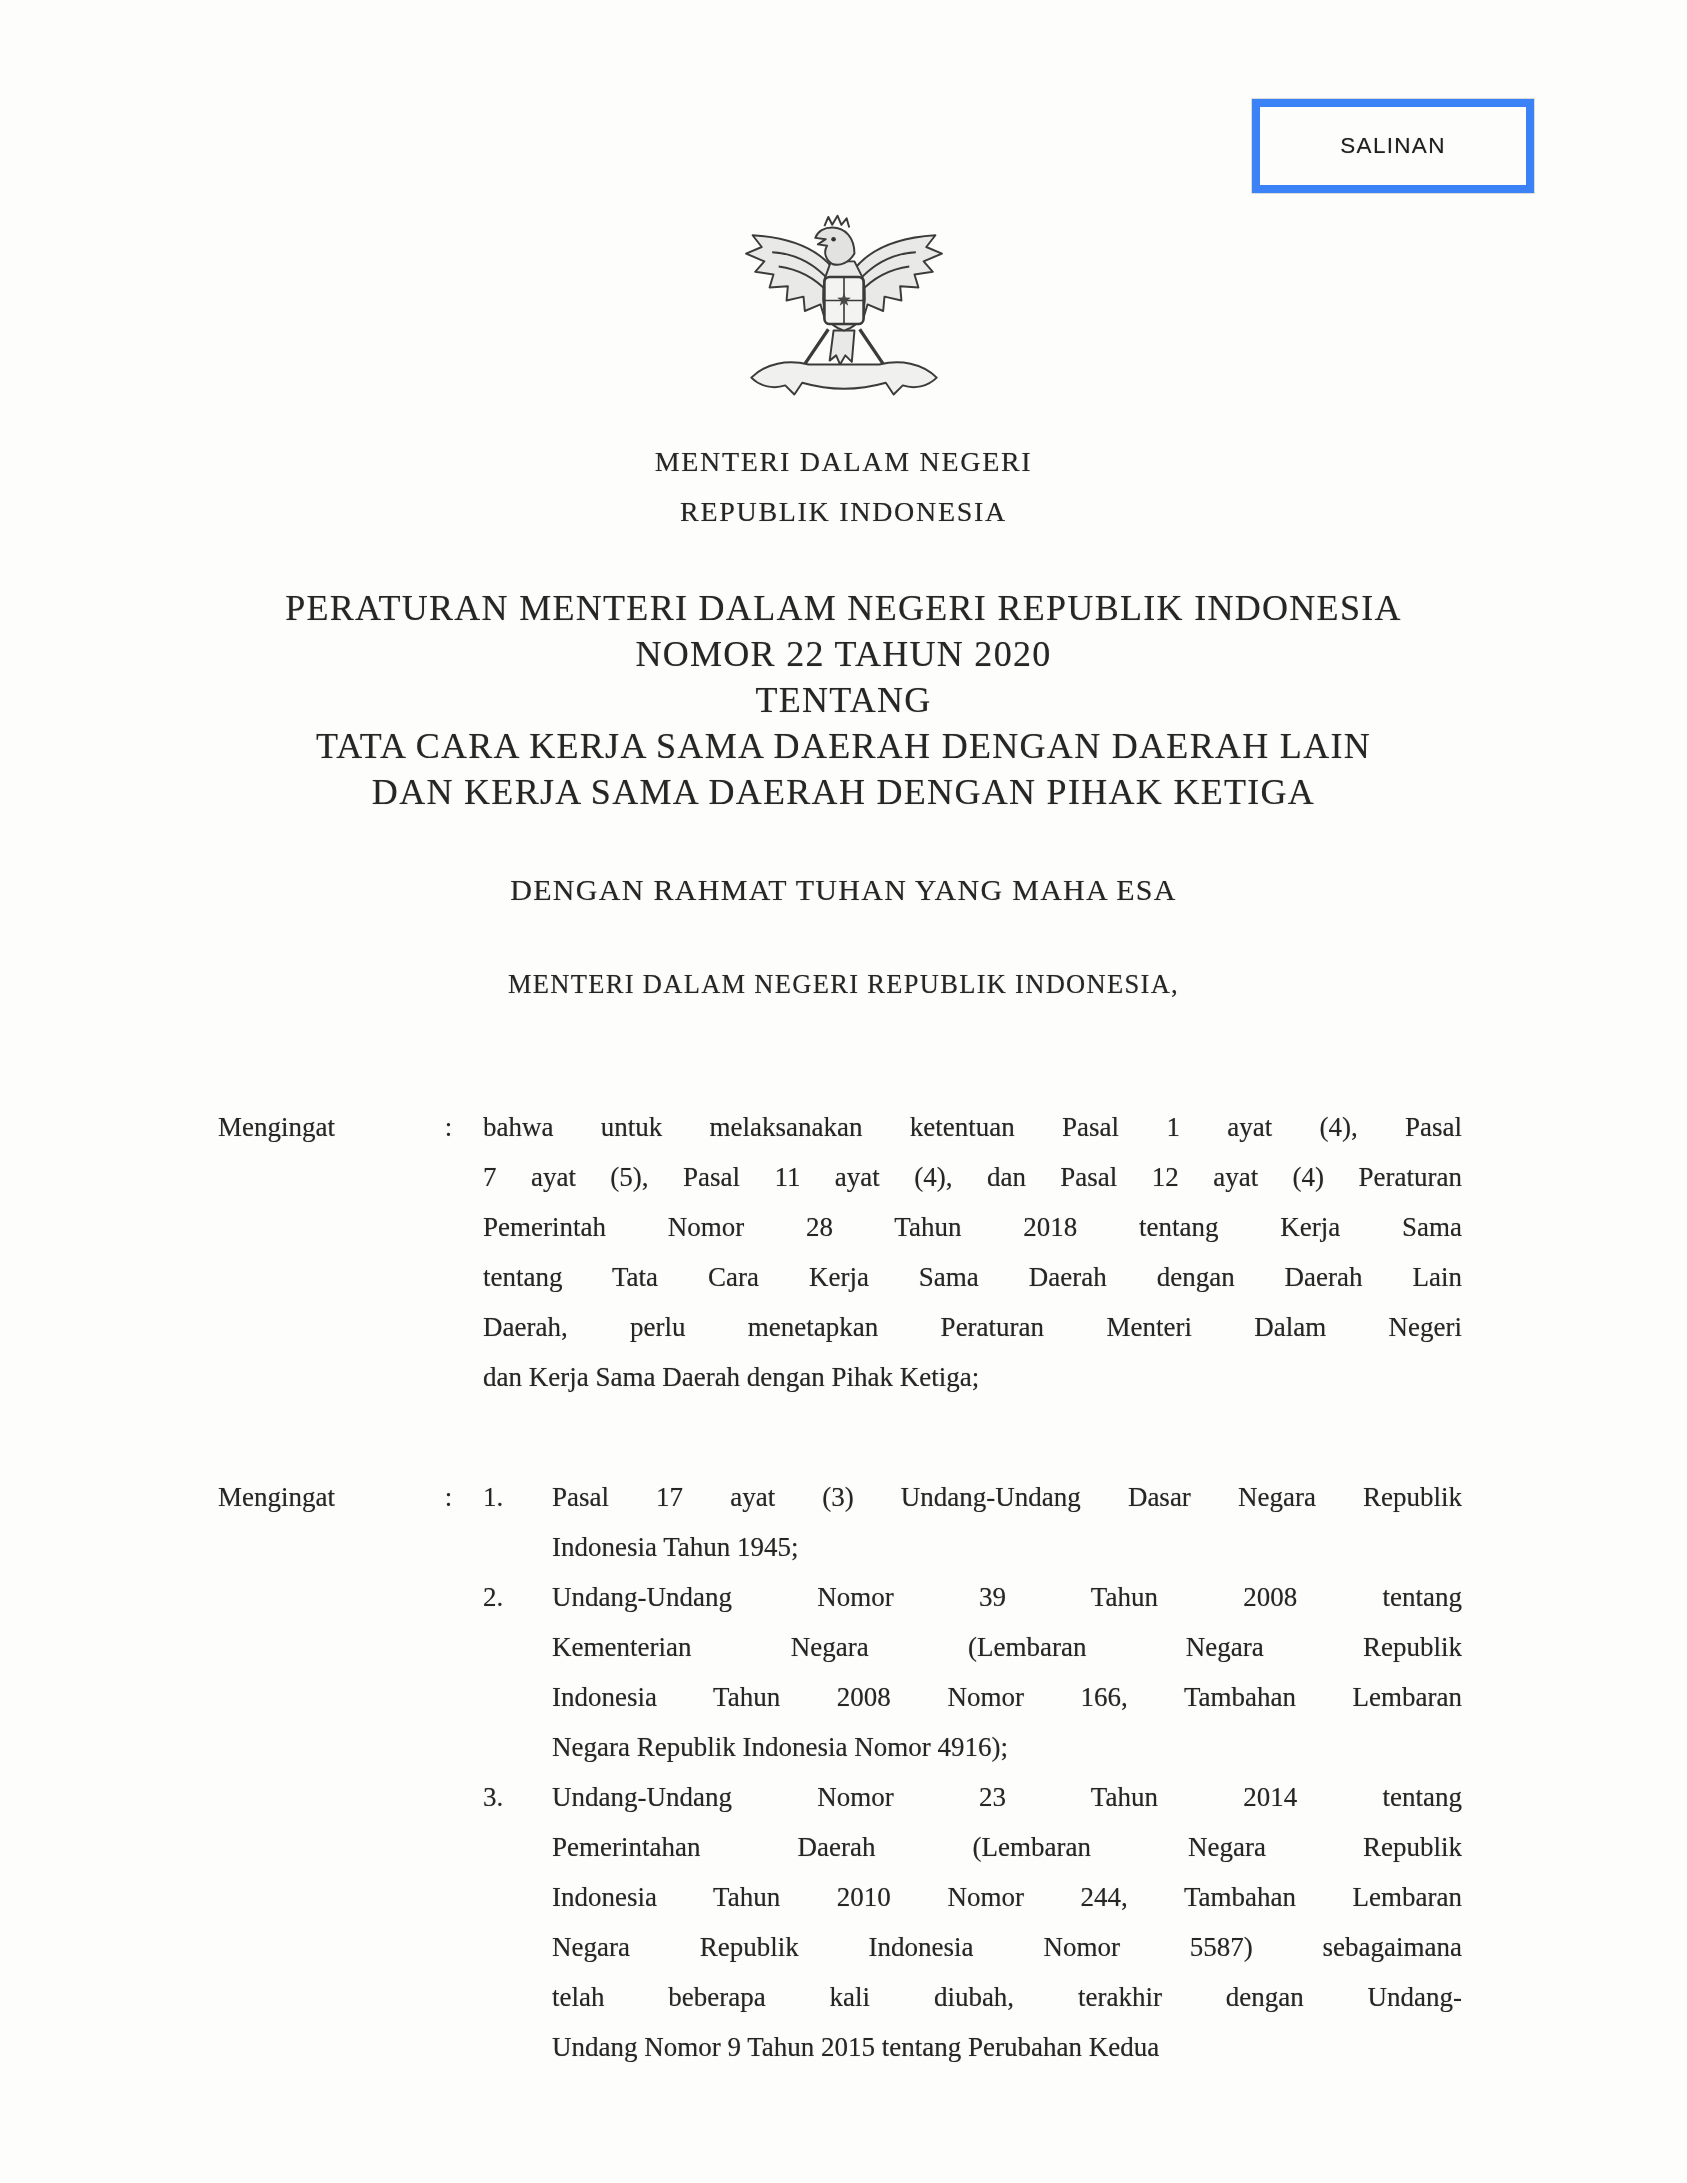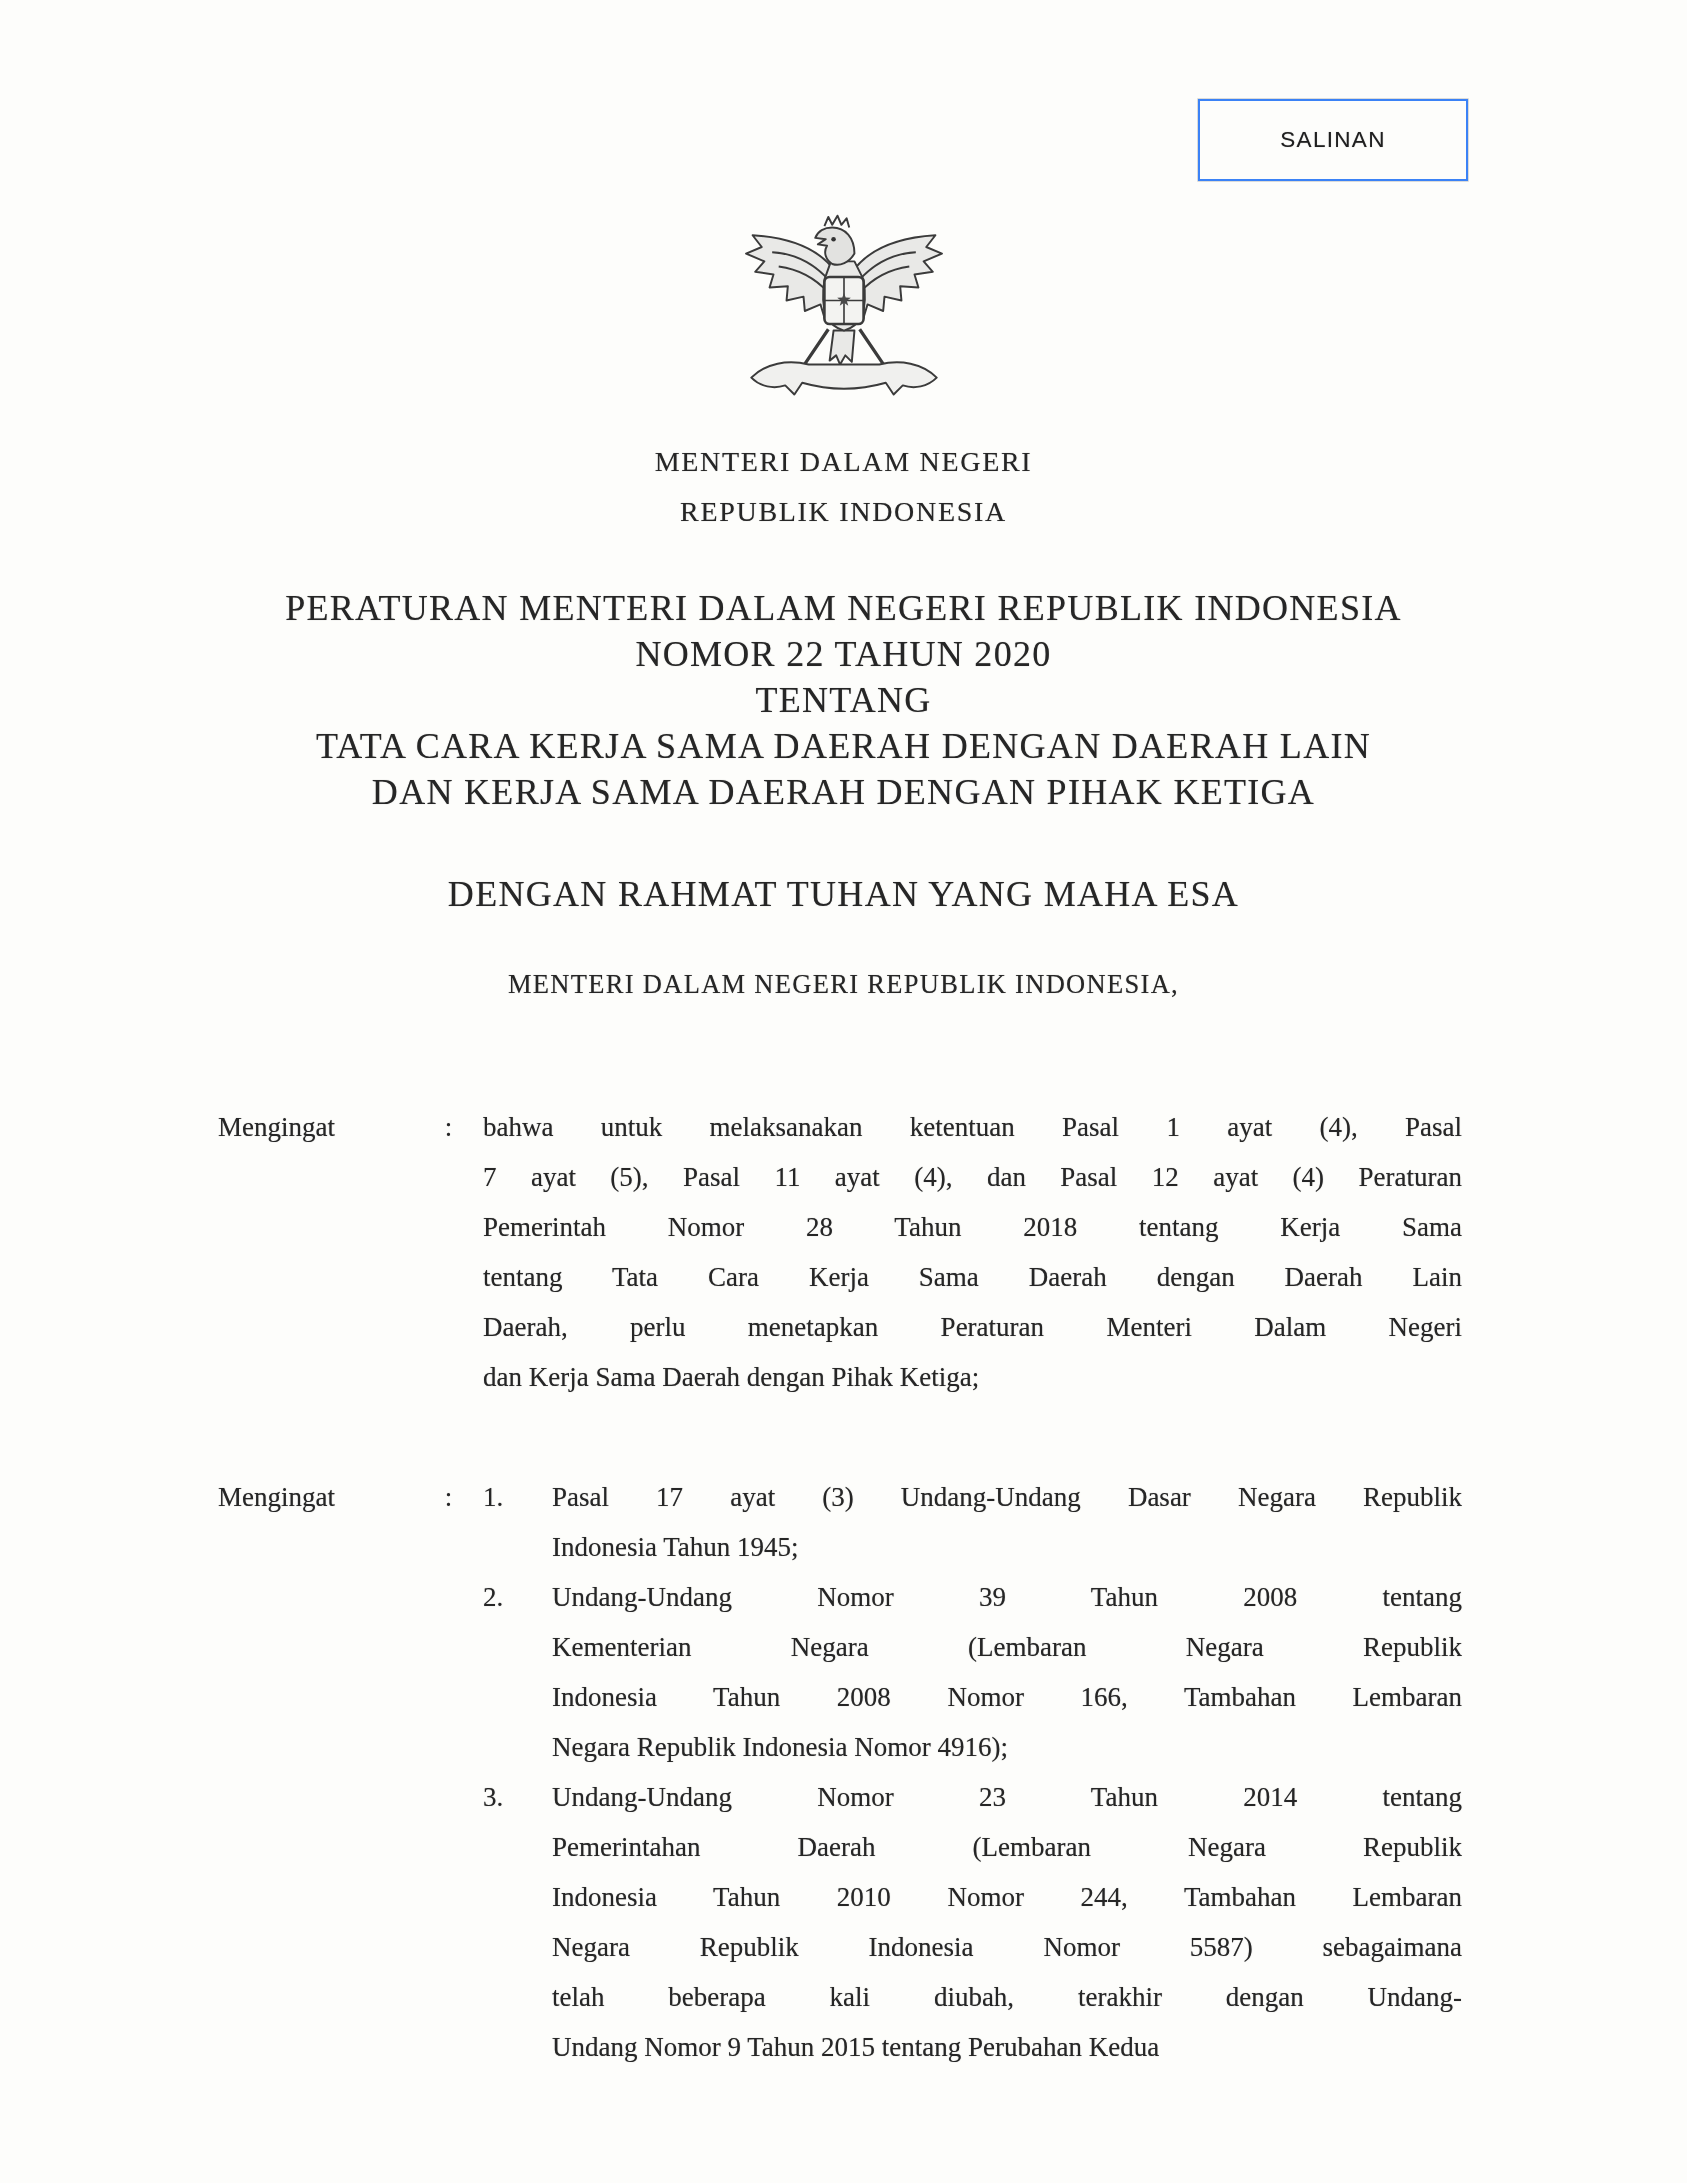--- a/index.html
+++ b/index.html
@@ -7,42 +7,42 @@
     position:relative;
     width:1687px;height:2183px;
     background:#fdfdfb;
     font-family:"Liberation Serif", serif;
     color:#262626;
     overflow:hidden;
     text-shadow:0 0 0.9px rgba(30,30,30,.45);
   }
   
   .stamp{
-    position:absolute;left:1198px;top:99px;width:266px;height:78px;
-    border:2px solid #3b82f6;
+    position:absolute;left:1252px;top:99px;width:266px;height:78px;
+    border:8px solid #3b82f6;
     display:flex;align-items:center;justify-content:center;
     box-shadow:0 0 0 0.7px rgba(60,60,60,.25);
   }
   .stamp span{
     font-family:"Liberation Sans", sans-serif;
     font-size:22.5px;letter-spacing:1.3px;color:#1f1f1f;
   }
   
   .emblem{
     position:absolute;top:196px;left:50%;transform:translateX(-50%);
     width:222px;height:213px;
   }
   
   .ministry{position:absolute;top:437px;left:0;width:100%;text-align:center;}
   .ministry .hline{font-size:28px;letter-spacing:1.7px;line-height:50px;}
   
   .title{position:absolute;top:585px;left:0;width:100%;text-align:center;}
   .title .tline{font-size:36px;letter-spacing:1.3px;line-height:46px;text-align:center;}
   
-  .invocation{position:absolute;top:873px;left:0;width:100%;text-align:center;font-size:36px;letter-spacing:1.3px;}
+  .invocation{position:absolute;top:873px;left:0;width:100%;text-align:center;font-size:30px;letter-spacing:1.3px;}
   .authority{position:absolute;top:969px;left:0;width:100%;text-align:center;font-size:26.5px;letter-spacing:1.3px;}
   
   .docbody{position:absolute;left:218px;top:1102px;width:1244px;font-size:27px;line-height:50px;}
   .row{display:flex;align-items:flex-start;}
   .row .label{width:196px;flex:none;}
   .row .colon{width:69px;flex:none;text-align:center;}
   .row .content{width:979px;flex:none;}
   .line{text-align:justify;text-align-last:justify;}
   .line.end{text-align-last:left;}
   .row.mengingat{margin-top:70px;}

